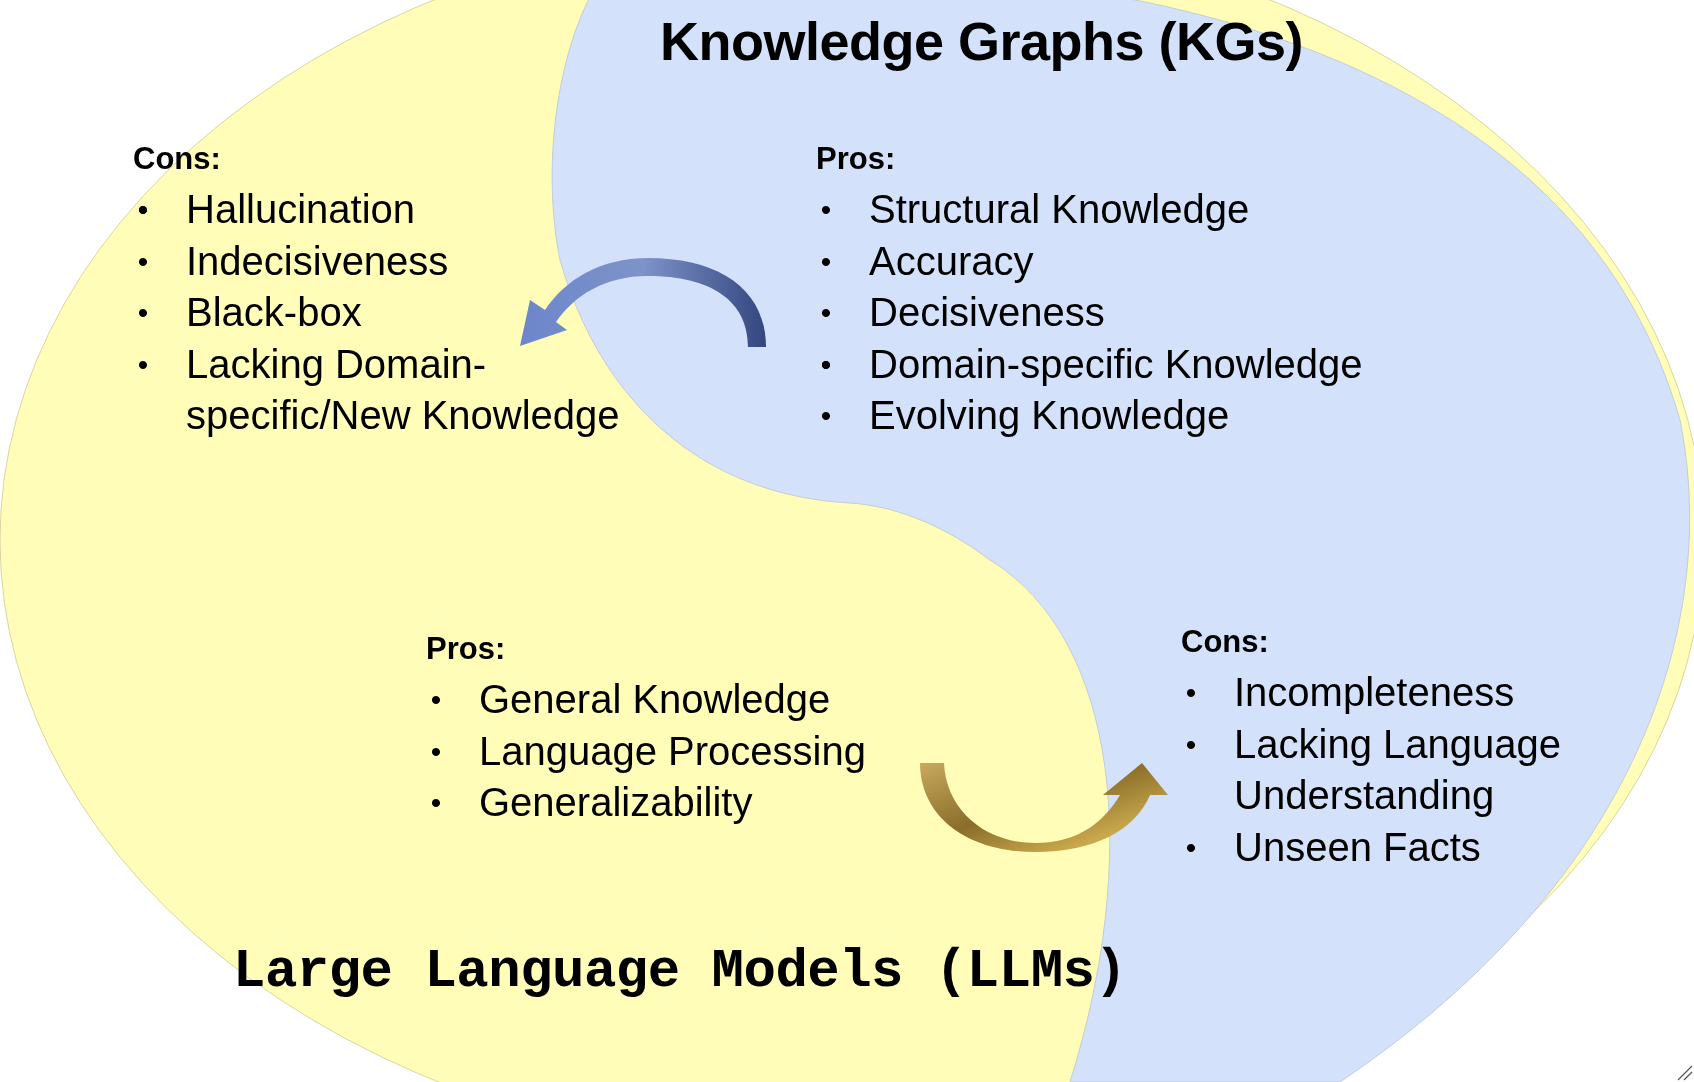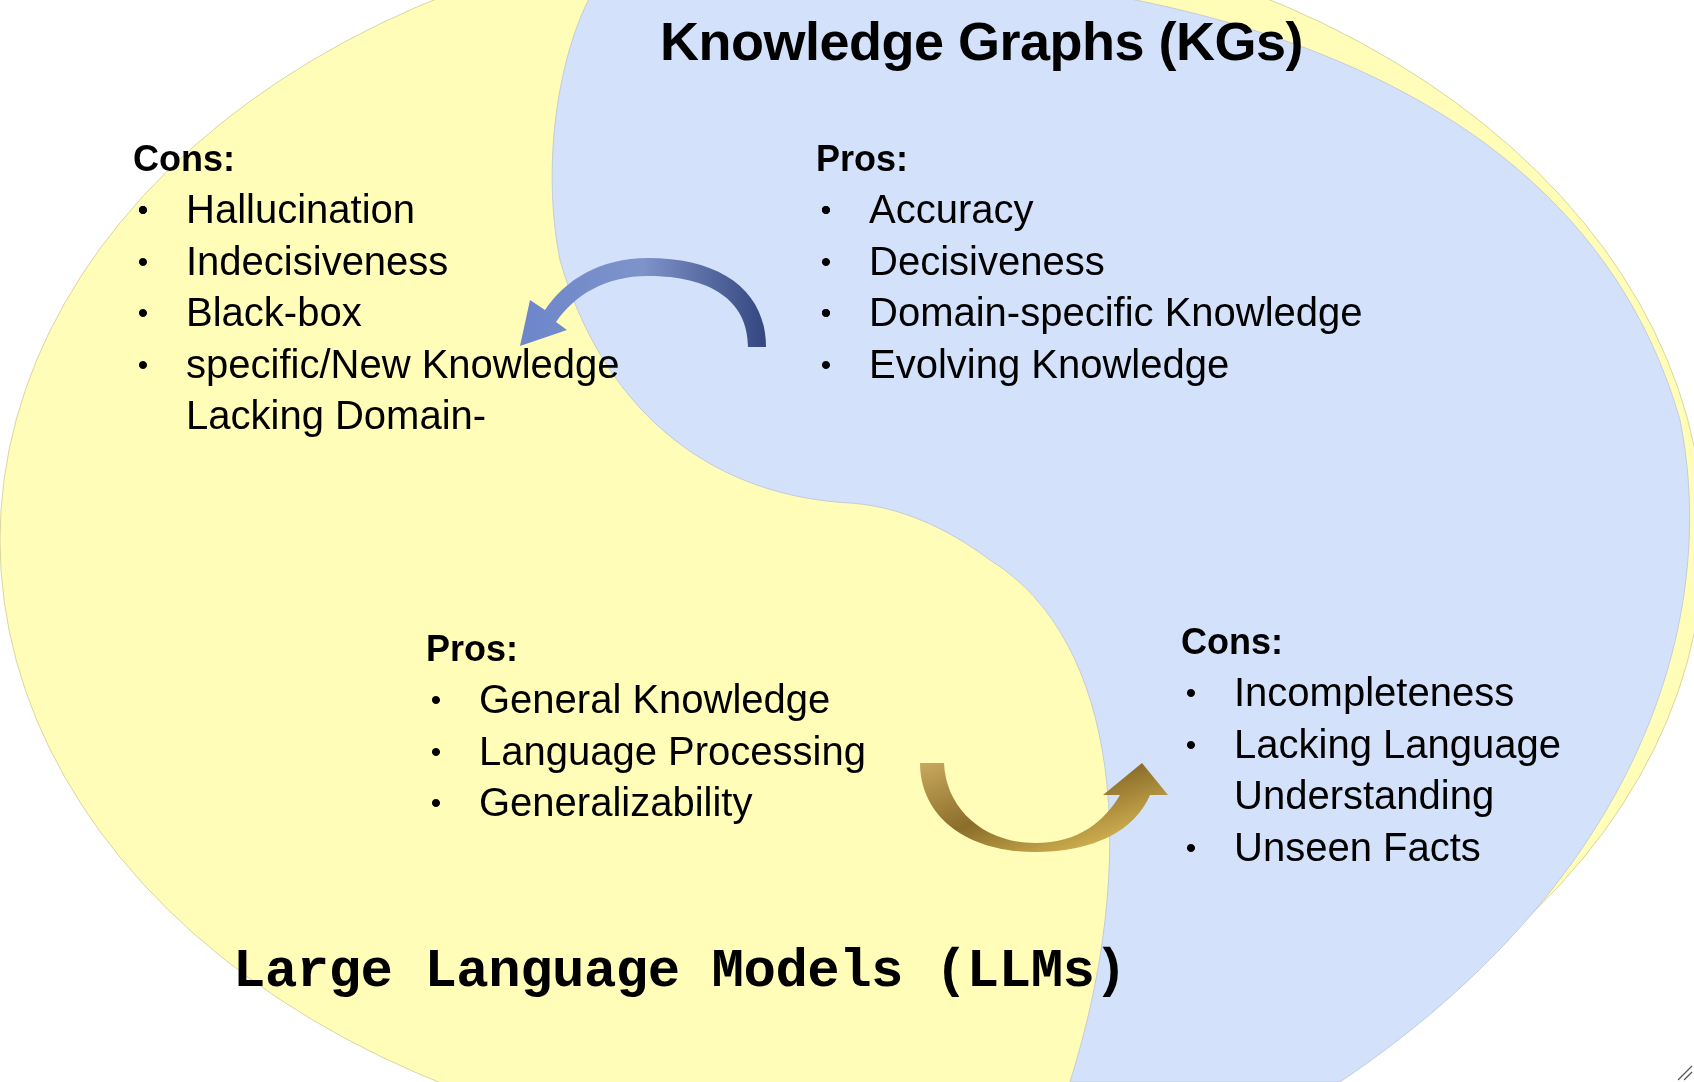--- a/index.html
+++ b/index.html
@@ -1,20 +1,20 @@
 <!DOCTYPE html>
 <html><head>
 <meta charset="utf-8">
 <style>
   html, body { margin:0; padding:0; background:#ffffff; }
   body { width:1694px; height:1082px; position:relative; overflow:hidden; font-family:"Liberation Sans", sans-serif; color:#000; }
   #canvas { position:absolute; left:0; top:0; width:1694px; height:1082px; }
   .title { position:absolute; font-weight:bold; font-size:54px; line-height:1; white-space:nowrap; letter-spacing:-0.5px; }
   .block { position:absolute; }
-  .block .hdr { font-weight:bold; font-size:36px; line-height:51px; height:51px; white-space:nowrap; }
+  .block .hdr { font-weight:bold; font-size:31px; line-height:51px; height:51px; white-space:nowrap; }
   .block ul { list-style:none; margin:0; padding:0; }
   .block li { position:relative; font-size:40px; line-height:51.5px; padding-left:53px; white-space:nowrap; }
   .block li .bullet { position:absolute; left:0; top:0; width:20px; text-align:center; font-size:30px; }
   .block li .cont { display:block; }
 </style>
 </head>
 <body>
 
 <svg id="canvas" viewBox="0 0 1694 1082" xmlns="http://www.w3.org/2000/svg">
   <defs>
@@ -80,30 +80,30 @@
 
 <div class="block" style="left:133px; top:133px;">
   <div class="hdr">Cons:</div>
   <ul>
     <li><span class="bullet">•</span></li>
     <li><span class="bullet">•</span><span>Hallucination</span></li>
     <li><span class="bullet">•</span><span>Indecisiveness</span></li>
     <li><span class="bullet">•</span><span>Black-box</span></li>
     <li>
         <span class="bullet">•</span>
+        <span class="cont">Lacking Domain-</span>
         <span class="cont">specific/New Knowledge</span>
-        <span class="cont">Lacking Domain-</span>
       </li>
   </ul>
 </div>
 
 <div class="block" style="left:816px; top:133px;">
   <div class="hdr">Pros:</div>
   <ul>
-    <li><span class="bullet">•</span></li>
+    <li><span class="bullet">•</span><span>Structural Knowledge</span></li>
     <li><span class="bullet">•</span><span>Accuracy</span></li>
     <li><span class="bullet">•</span><span>Decisiveness</span></li>
     <li><span class="bullet">•</span></li>
     <li><span class="bullet">•</span><span>Domain-specific Knowledge</span></li>
     <li><span class="bullet">•</span><span>Evolving Knowledge</span></li>
   </ul>
 </div>
 
 <div class="block" style="left:426px; top:623px;">
   <div class="hdr">Pros:</div>

